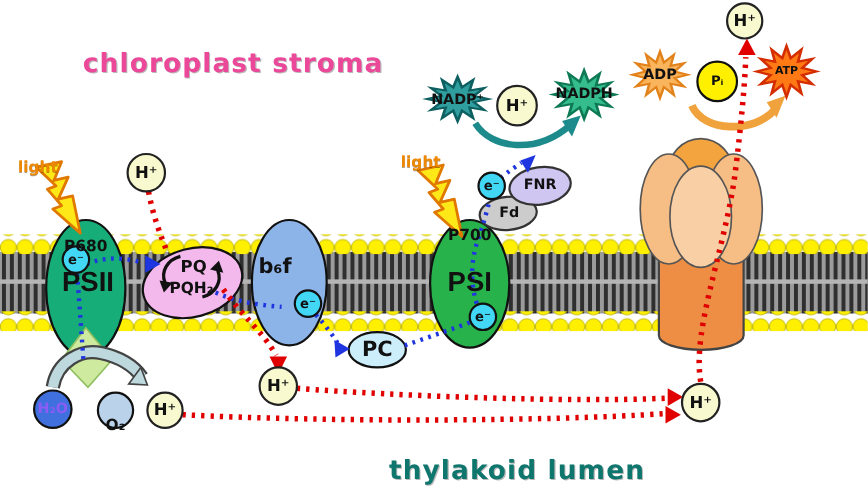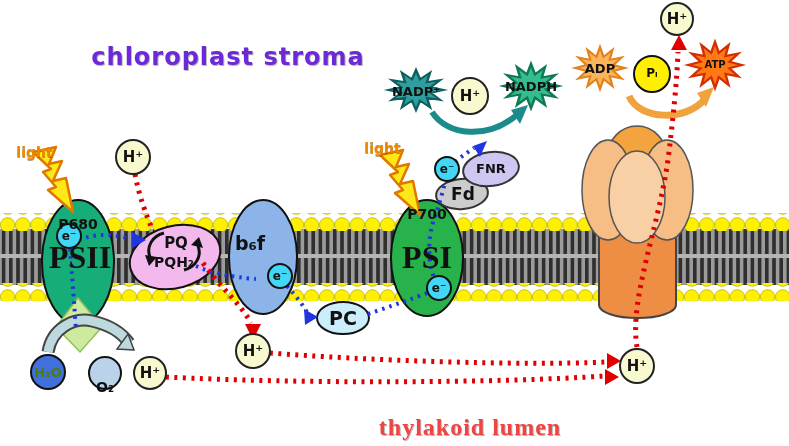--- a/index.html
+++ b/index.html
@@ -2,29 +2,29 @@
 <html><head>
 <meta charset="utf-8">
 <style>
   html,body{margin:0;padding:0;background:#fff;}
   #stage{position:relative;width:789px;height:446px;background:#fff;overflow:hidden;
          font-family:"DejaVu Sans",sans-serif;}
   #stage svg{position:absolute;left:0;top:0;}
   .lbl{position:absolute;transform:translate(-50%,-50%);white-space:nowrap;
        font-weight:bold;color:#111;line-height:1;}
   .title{font-size:24px;letter-spacing:1px;text-shadow:1px 1px 0 rgba(80,80,80,.4);}
-  .stroma{color:#6d28d9;margin-left:16px;}
-  .lumen{color:#ef4444;font-family:Liberation Serif, serif;}
+  .stroma{color:#ec4899;}
+  .lumen{color:#0f766e;}
   .light{color:#ee8800;font-size:14px;text-shadow:0 1px 0 rgba(100,60,0,.5);padding-left:31px;}
-  .ps-name{font-family:Liberation Serif, serif;font-size:32px;text-align:right;}
+  .ps-name{font-family:Liberation Sans, sans-serif;font-size:25px;text-align:right;}
   .rc{font-size:14px;}
   .eminus{font-size:12px;}
   .proton{font-size:15px;}
   .small-mol{font-size:13px;}
-  .white{color:#4d7c0f;}
+  .white{color:#8b5cf6;}
 </style>
 </head>
 <body>
 
 <div id="stage">
 
 <svg width="789" height="446" viewBox="0 0 789 446">
   <defs>
     <polygon id="starpoly" points="1,0 .531,.142 .866,.5 .389,.389 .5,.866 .142,.531 0,1 -.142,.531 -.5,.866 -.389,.389 -.866,.5 -.531,.142 -1,0 -.531,-.142 -.866,-.5 -.389,-.389 -.5,-.866 -.142,-.531 0,-1 .142,-.531 .5,-.866 .389,-.389 .866,-.5 .531,-.142"></polygon>
     <pattern id="tails" width="7.2" height="56" patternUnits="userSpaceOnUse">
@@ -140,21 +140,21 @@
 
 <div class="lbl rc" style="left:78px;top:224px">P680</div>
 <div class="lbl ps-name" style="left:80px;top:257px">PSII</div>
 <div class="lbl rc" style="left:427px;top:214px">P700</div>
 <div class="lbl ps-name" style="left:427px;top:257px">PSI</div>
 
 <div class="lbl" style="left:176px;top:243px;font-size:15px">PQ</div>
 <div class="lbl" style="left:174px;top:262px;font-size:14px">PQH₂</div>
 <div class="lbl" style="left:250px;top:243px;font-size:19px">b₆f</div>
 <div class="lbl" style="left:343px;top:318px;font-size:19px">PC</div>
-<div class="lbl" style="left:463px;top:194px;font-size:17px">Fd</div>
+<div class="lbl" style="left:463px;top:194px;font-size:13px">Fd</div>
 <div class="lbl" style="left:491px;top:168px;font-size:13px">FNR</div>
 
 <div class="lbl eminus" style="left:69px;top:236px">e⁻</div>
 <div class="lbl eminus" style="left:280px;top:276px">e⁻</div>
 <div class="lbl eminus" style="left:439px;top:288px">e⁻</div>
 <div class="lbl eminus" style="left:447px;top:169px">e⁻</div>
 
 <div class="lbl proton" style="left:133px;top:157px">H⁺</div>
 <div class="lbl proton" style="left:470px;top:96px">H⁺</div>
 <div class="lbl proton" style="left:677px;top:19px">H⁺</div>

